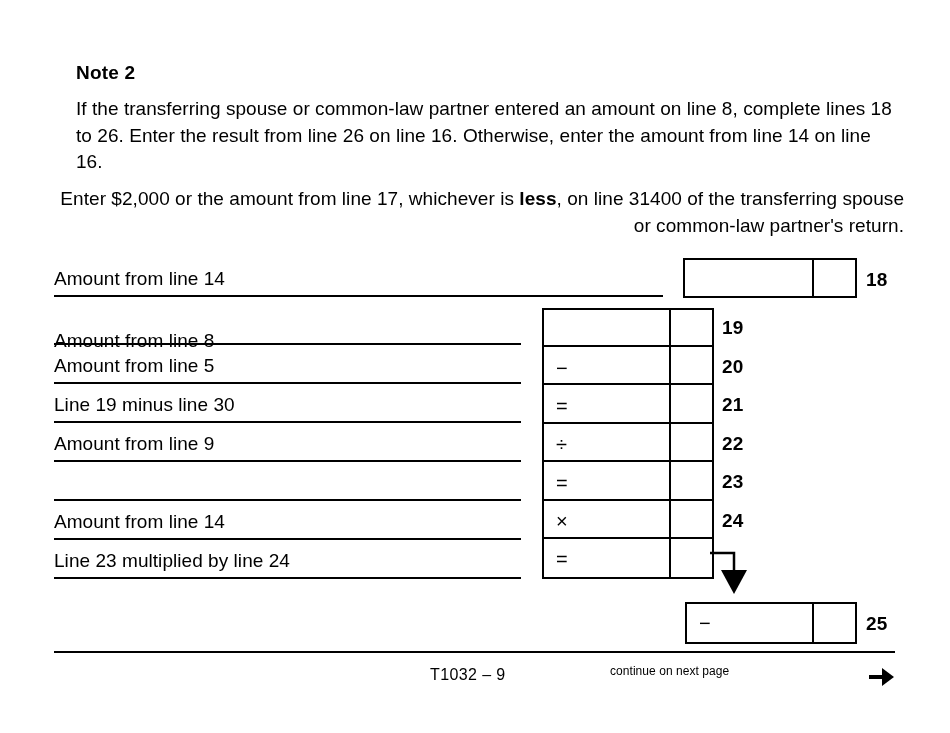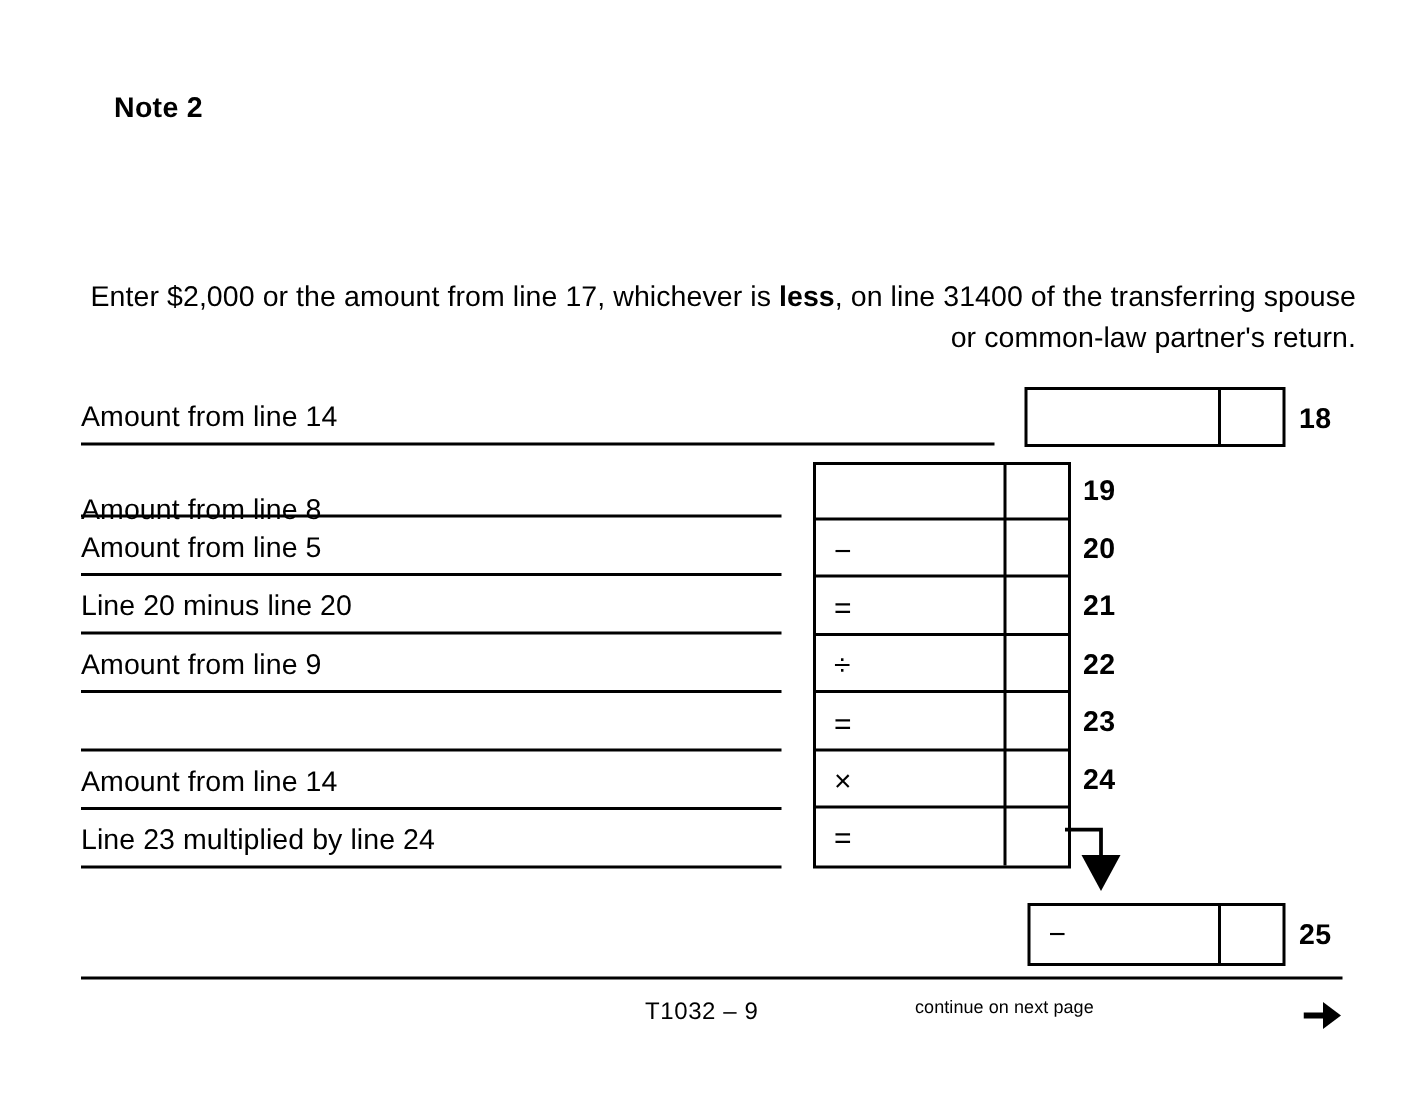--- a/index.html
+++ b/index.html
@@ -165,39 +165,40 @@
     height: 22px;
   }
 </style>
 </head>
 <body>
 
 <div id="page">
 
   <div class="note-title">Note 2</div>
 
+  <div class="note-body">If the transferring spouse or common-law partner entered an amount on line 8, complete lines 18 to 26. Enter the result from line 26 on line 16. Otherwise, enter the amount from line 14 on line 16.</div>
 
   <div class="para2"><span>Enter $2,000 or the amount from line 17, whichever is </span><b>less</b><span>, on line 31400 of the transferring spouse or common-law partner's return.</span></div>
 
   <div class="row-label" style="left:54px; top:268px;">Amount from line 14</div>
   <div class="rule" style="left:54px; top:295px; width:609px;"></div>
 
   <div class="amt-box" style="left:683px; top:258px; width:174px; height:40px;">
     <span class="op"></span>
     <span class="divider" style="left:127px;"></span>
   </div>
   <div class="box-num" style="left:866px; top:269px;">18</div>
 
   <div class="row-label" style="left:54px; top:316px;margin-top:14px;">Amount from line 8</div>
   <div class="rule" style="left:54px; top:343px; width:467px;"></div>
 
   <div class="row-label" style="left:54px; top:355px;">Amount from line 5</div>
   <div class="rule" style="left:54px; top:382px; width:467px;"></div>
 
-  <div class="row-label" style="left:54px; top:394px;">Line 20 minus line 20</div>
+  <div class="row-label" style="left:54px; top:394px;">Line 19 minus line 30</div>
   <div class="rule" style="left:54px; top:421px; width:467px;"></div>
 
   <div class="row-label" style="left:54px; top:433px;text-align:center;">Amount from line 9</div>
   <div class="rule" style="left:54px; top:460px; width:467px;"></div>
 
   <div class="rule" style="left:54px; top:499px; width:467px;"></div>
 
   <div class="row-label" style="left:54px; top:511px;">Amount from line 14</div>
   <div class="rule" style="left:54px; top:538px; width:467px;"></div>
 

